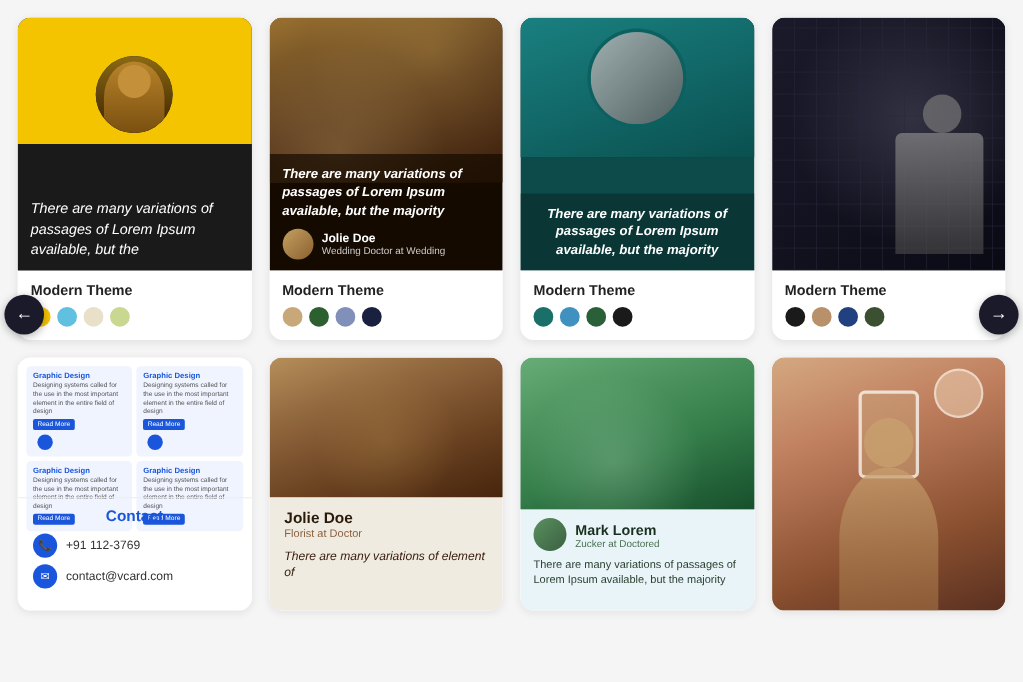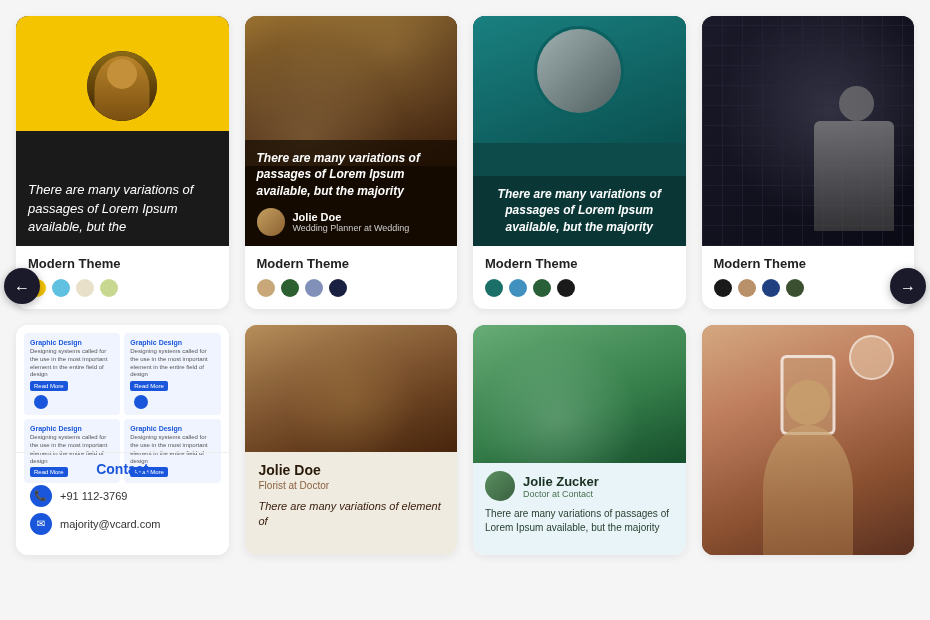--- a/index.html
+++ b/index.html
@@ -537,21 +537,21 @@
             <div class="champagne-bg"></div>
 
             <div style="position:absolute;bottom:0;left:50%;transform:translateX(-50%);width:100%;height:100%;opacity:0.6;background:linear-gradient(160deg,rgba(200,170,100,0.4) 0%,rgba(100,60,20,0.8) 100%);"></div>
           </div>
           <div class="card2-text-area">
             <div class="card2-main-text">There are many variations of passages of Lorem Ipsum available, but the majority</div>
             <div class="card2-author">
               <div class="author-avatar"></div>
               <div class="author-info">
                 <span class="author-name">Jolie Doe</span>
-                <span class="author-role">Wedding Planner at Wedding</span>
+                <span class="author-role">Wedding Doctor at Wedding</span>
               </div>
             </div>
           </div>
         </div>
       </div>
       <div class="card-body">
         <div class="card-title">Modern Theme</div>
         <div class="color-dots">
           <span class="dot" style="background:#c8a878;"></span>
           <span class="dot" style="background:#2d6030;"></span>
@@ -636,21 +636,21 @@
             </div>
           </div>
           <div class="card5-bottom">
             <div class="card5-contact-title">Contact</div>
             <div class="card5-contact-item">
               <div class="contact-icon-phone">📞</div>
               <span>+91 112-3769</span>
             </div>
             <div class="card5-contact-item">
               <div class="contact-icon-email">✉</div>
-              <span>majority@vcard.com</span>
+              <span>contact@vcard.com</span>
             </div>
           </div>
         </div>
       </div>
     </div>
 
     <div class="card">
       <div class="card-image">
         <div class="card6-img">
           <div class="card6-photo">
@@ -671,22 +671,22 @@
       <div class="card-image">
         <div class="card7-img">
           <div class="card7-photo">
             <div class="card7-medical"></div>
             <div style="position:absolute;inset:0;background:linear-gradient(160deg,rgba(100,180,120,0.3) 0%,rgba(20,80,40,0.5) 100%);"></div>
           </div>
           <div class="card7-text-area">
             <div class="card7-author">
               <div class="card7-avatar"></div>
               <div>
-                <div class="card7-name">Jolie Zucker</div>
-                <div class="card7-role">Doctor at Contact</div>
+                <div class="card7-name">Mark Lorem</div>
+                <div class="card7-role">Zucker at Doctored</div>
               </div>
             </div>
             <div class="card7-text">There are many variations of passages of Lorem Ipsum available, but the majority</div>
           </div>
         </div>
       </div>
     </div>
 
     <div class="card">
       <div class="card-image">

